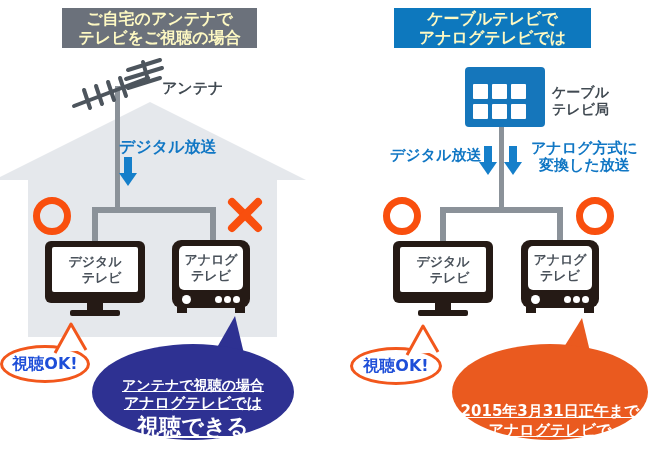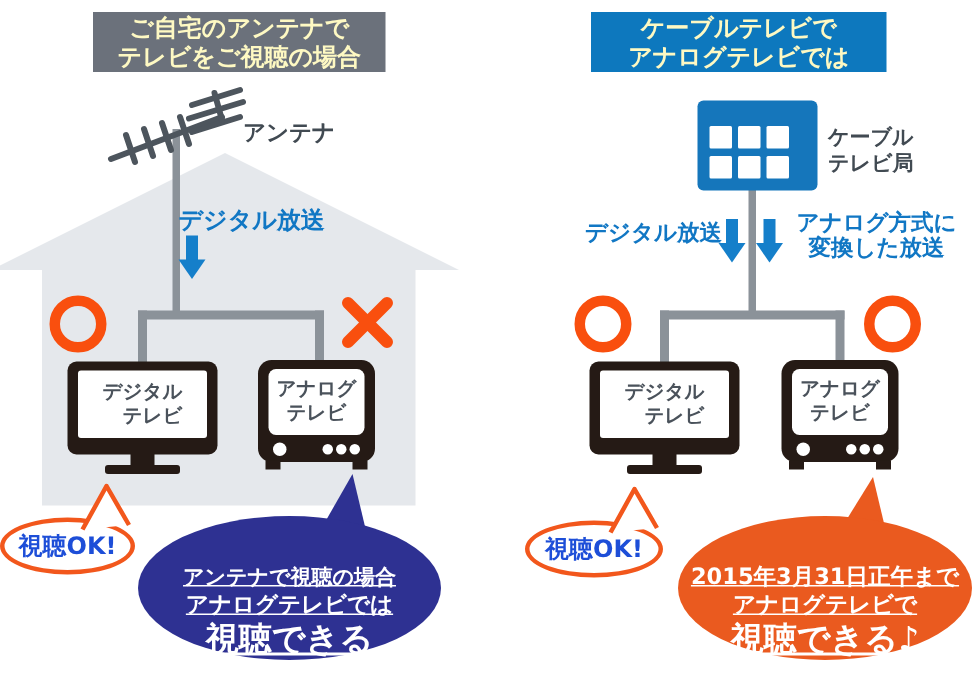--- a/index.html
+++ b/index.html
@@ -207,16 +207,15 @@
   <svg class="abs" style="left:400px; top:323px;" width="44" height="34" viewBox="0 0 44 34">
     <path d="M7,32 L23,3 L38,29" fill="#ffffff" stroke="#f2571c" stroke-width="3" stroke-linejoin="round"></path>
   </svg>
 
   <svg class="abs" style="left:552px; top:318px;" width="44" height="42" viewBox="0 0 44 42">
     <polygon points="4,42 30,0 40,42" fill="#ea5a1f"></polygon>
   </svg>
   <div class="abs big-bubble bubble-orange" style="left:452px; top:344px; width:196px; height:96px;">
     <div class="bl2">2015年3月31日正午まで</div>
     <div class="bl2">アナログテレビで</div>
-    <div class="bl3">視聴できる♪</div>
   </div>
 
 </div>
 
 </body></html>

